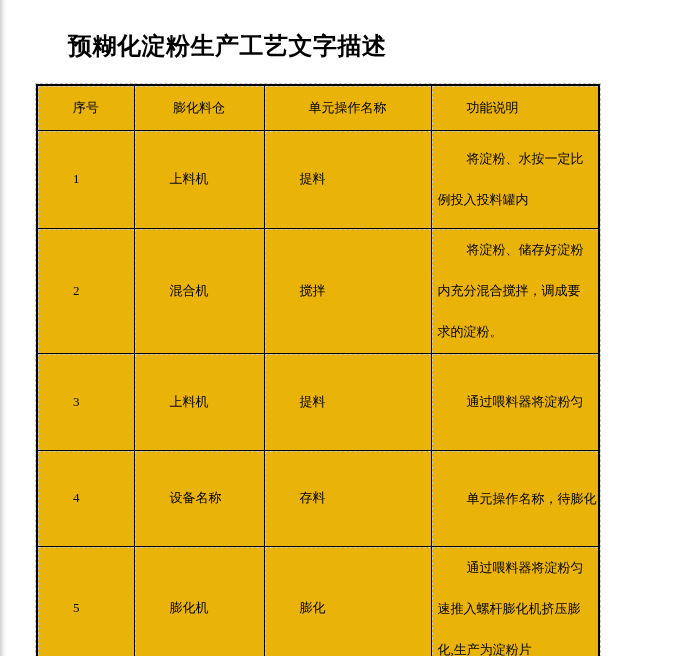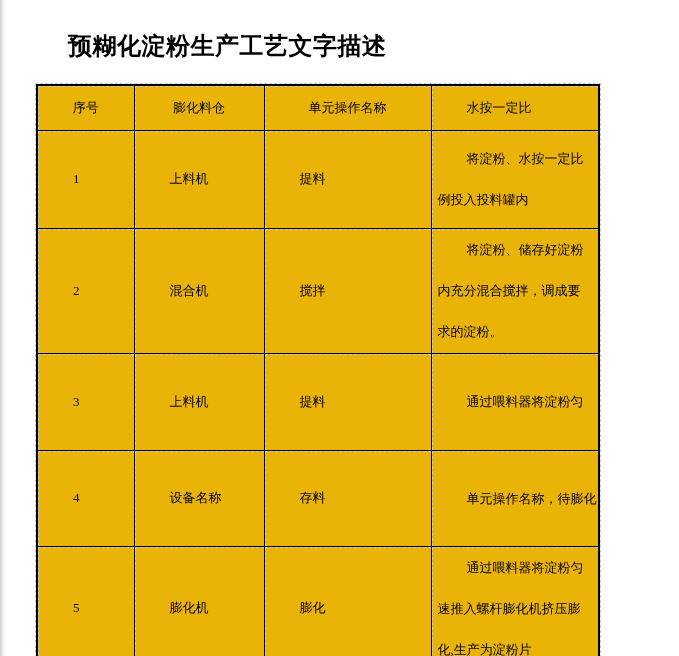--- a/index.html
+++ b/index.html
@@ -88,21 +88,21 @@
     <col class="c1">
       <col class="c2">
       <col class="c3">
       <col class="c4">
   </colgroup>
   <tbody>
     <tr class="r-head">
       <th class="th-center">序号</th>
       <th class="th-center">膨化料仓</th>
       <th class="th-center">单元操作名称</th>
-      <th class="cell-indent">水按一定比</th>
+      <th class="cell-indent">功能说明</th>
     </tr>
     <tr class="r1">
       <td class="cell-indent">1</td>
       <td class="cell-indent">上料机</td>
       <td class="cell-indent">提料</td>
       <td class="cell-desc">将淀粉、水按一定比
 例投入投料罐内</td>
     </tr>
     <tr class="r2">
       <td class="cell-indent">2</td>

